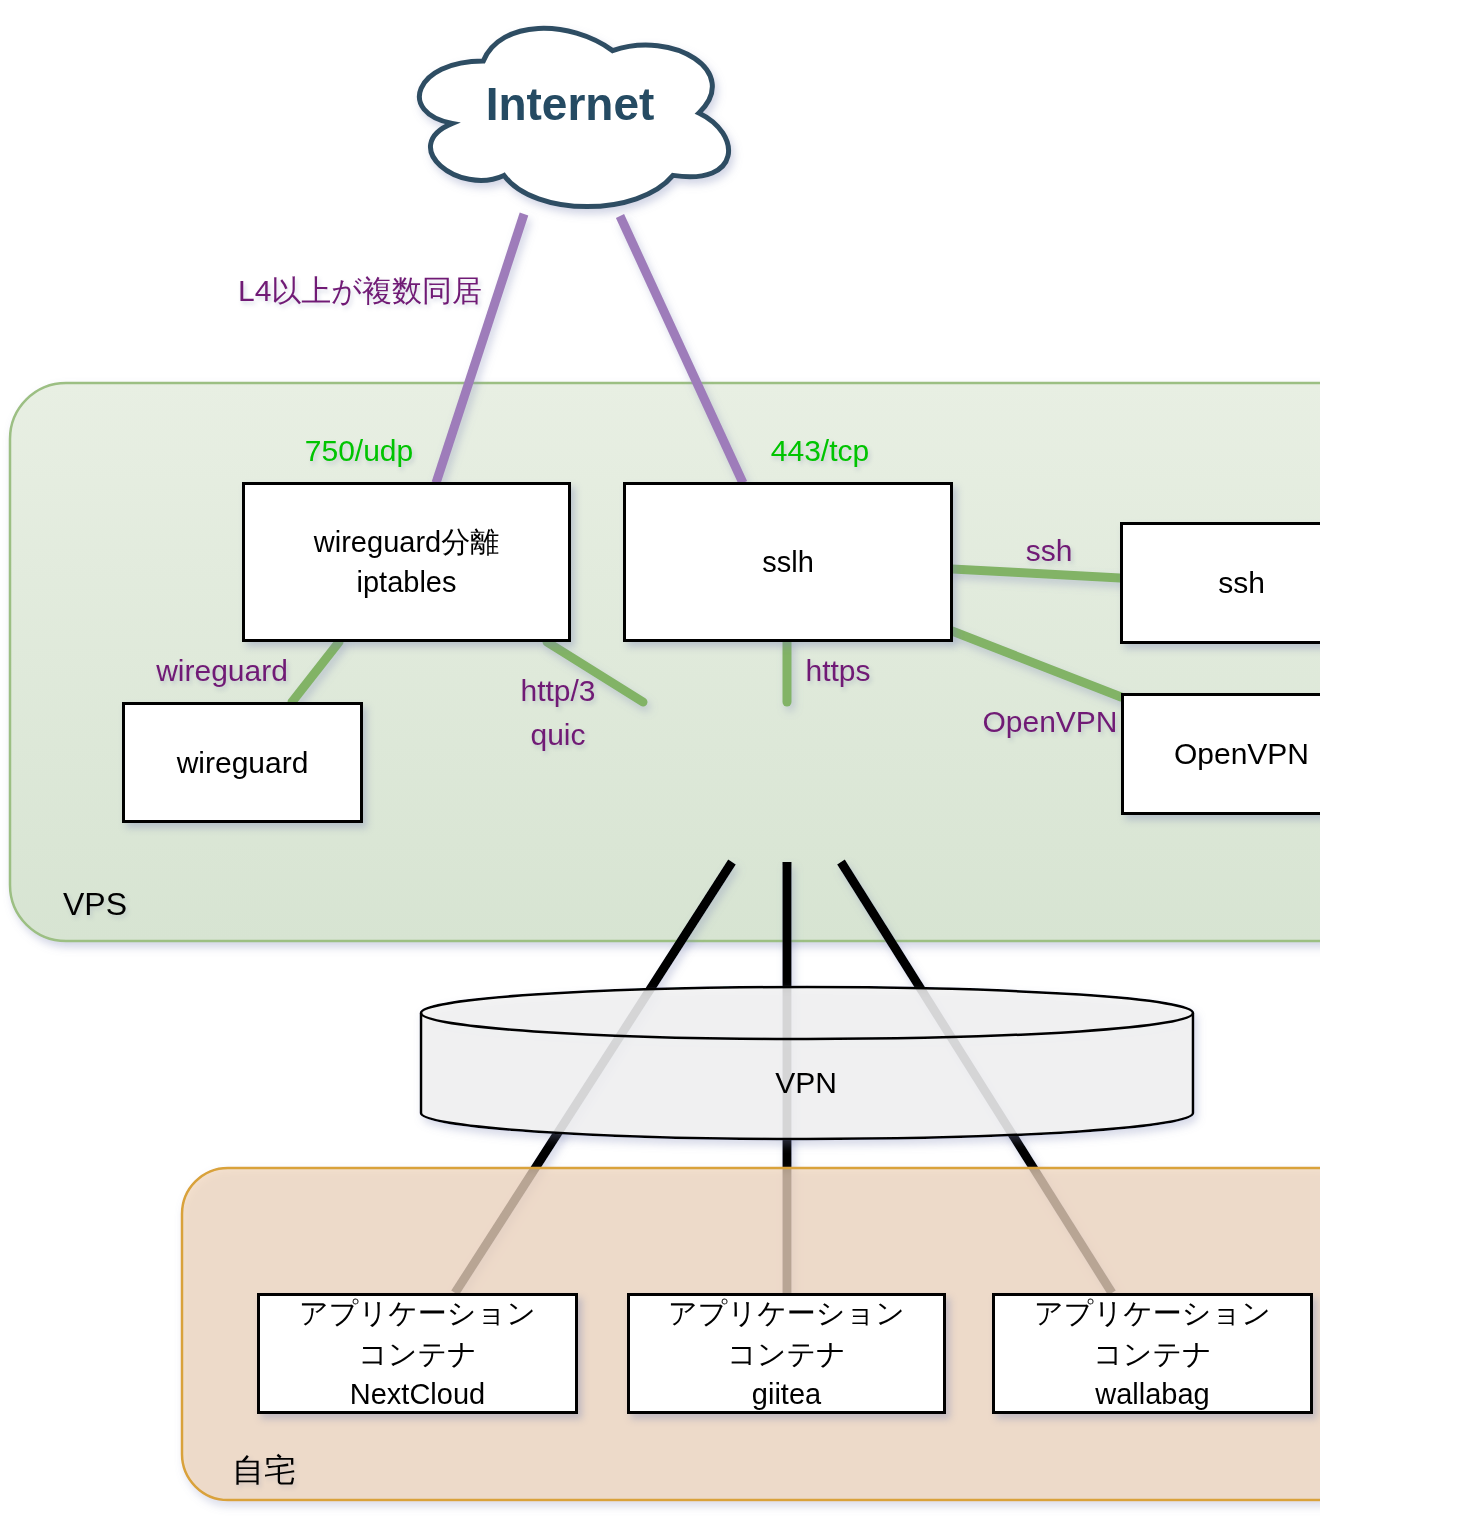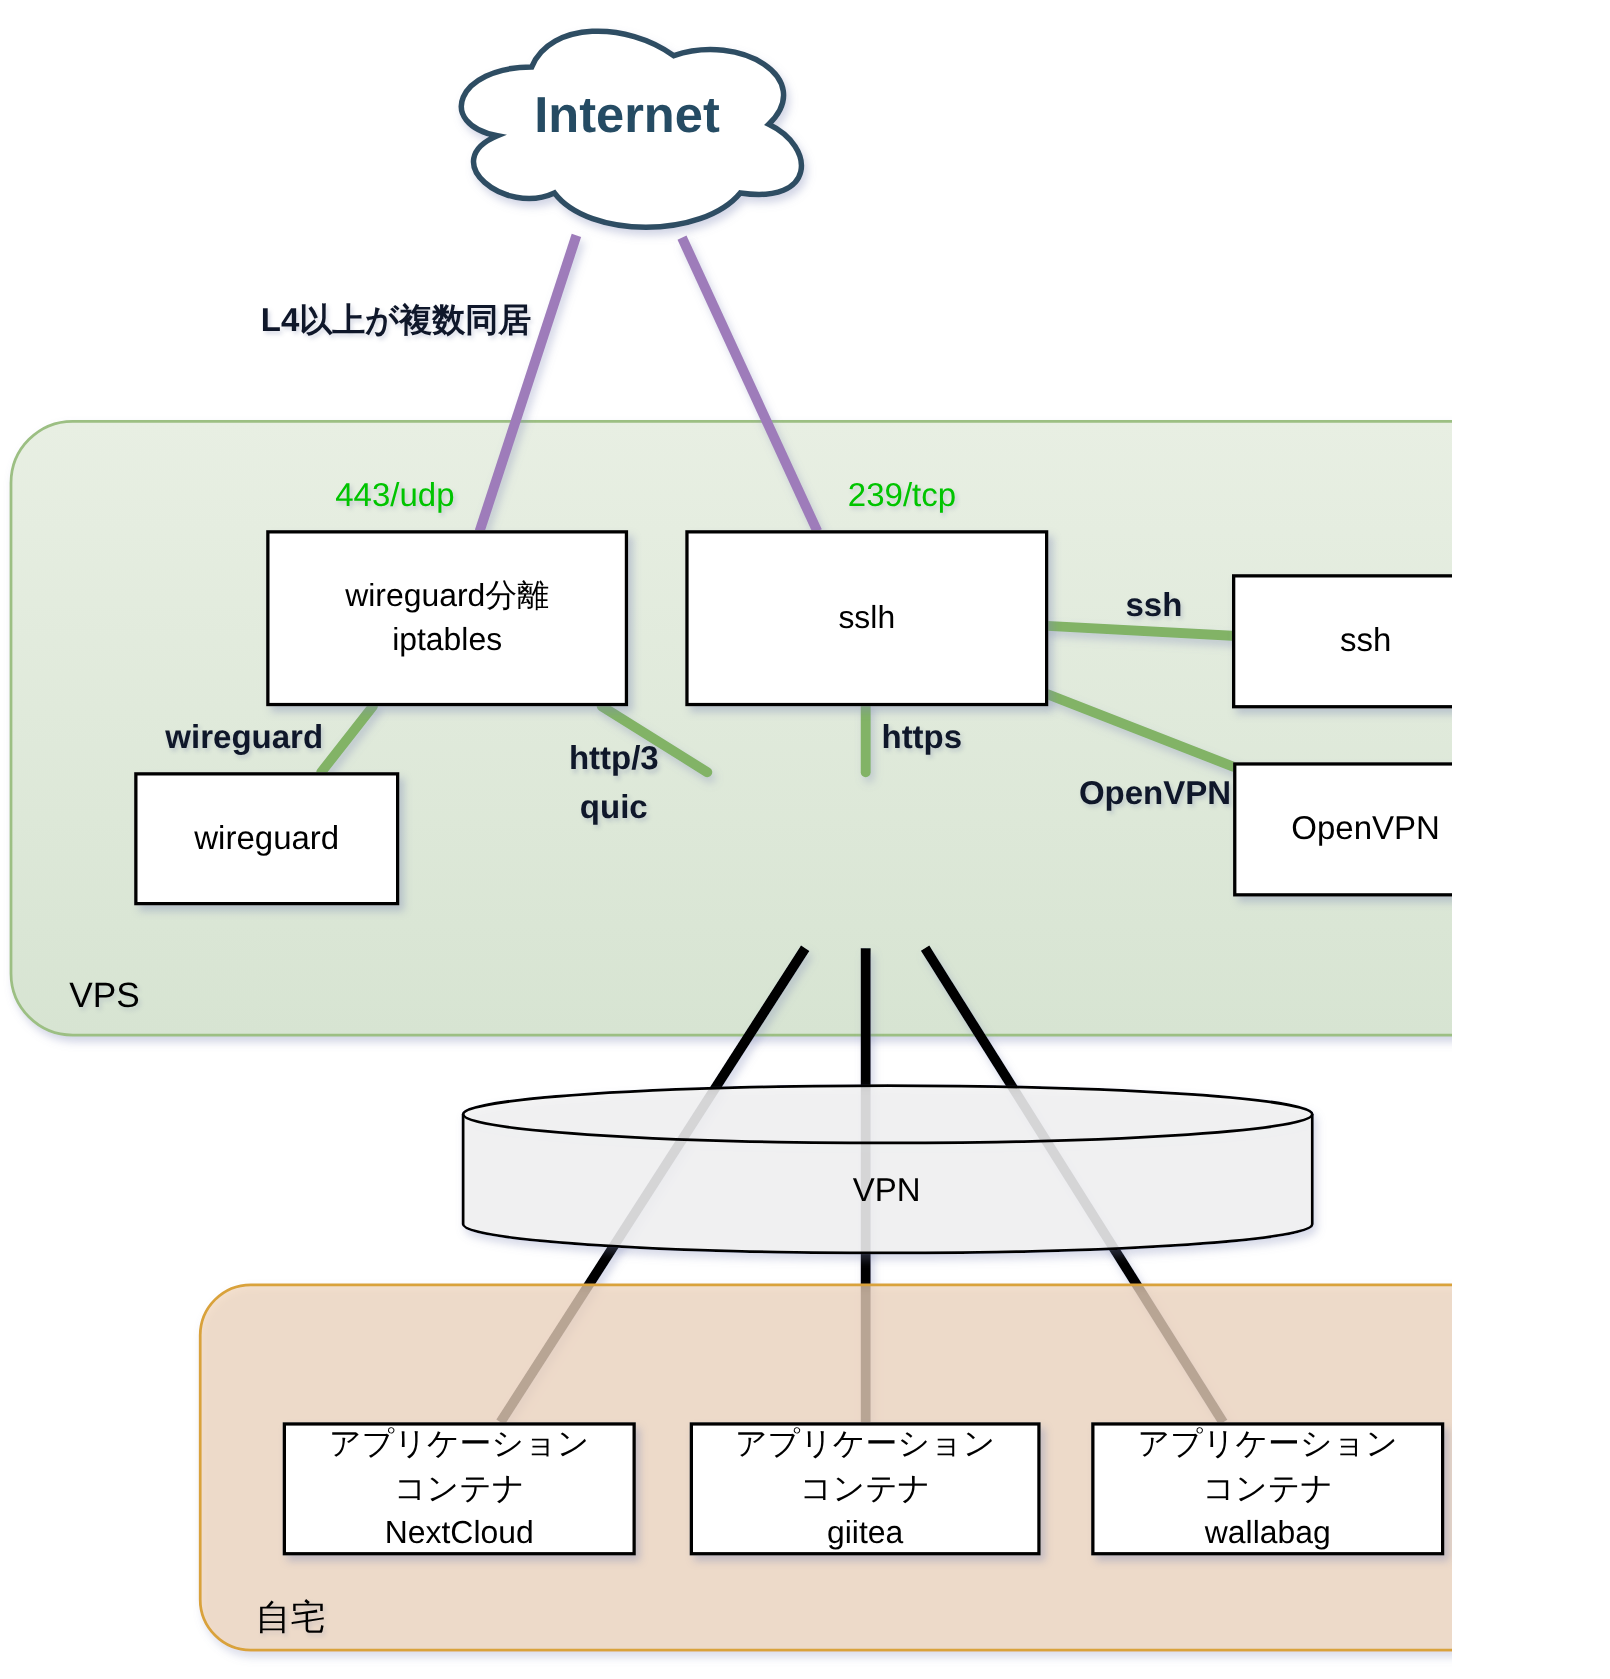--- a/index.html
+++ b/index.html
@@ -23,21 +23,21 @@
   #node-openvpn  {left:1121px;top:693px;width:241px;height:122px;font-size:30px;}
   #node-nextcloud{left:257px;top:1293px;width:321px;height:121px;}
   #node-giitea   {left:627px;top:1293px;width:319px;height:121px;}
   #node-wallabag {left:992px;top:1293px;width:321px;height:121px;}
   
   .lbl{
     position:absolute;white-space:nowrap;font-size:30px;
     transform:translate(-50%,-50%);text-align:center;
     text-shadow:2px 3px 4px rgba(120,130,170,0.30);
   }
-  .lbl.pink {color:#0f172a;font-weight:bold;}
+  .lbl.pink {color:#701a75;}
   .lbl.green{color:#00c400;}
   #lbl-l4      {left:360px;top:291px;}
   #lbl-udp     {left:359px;top:451px;}
   #lbl-tcp     {left:820px;top:451px;}
   #lbl-wg      {left:222px;top:671px;}
   #lbl-http3   {left:558px;top:712px;line-height:1.45;}
   #lbl-https   {left:838px;top:671px;}
   #lbl-ssh     {left:1049px;top:551px;}
   #lbl-openvpn {left:1050px;top:722px;}
   #lbl-vpn     {left:806px;top:1083px;color:#000;text-shadow:none;}
@@ -100,22 +100,22 @@
              C 397 146.3 459.1 196.2 504 175.4
              C 535 217 638.5 217 673 175.4
              C 742 185.8 742 133.8 698.9 113
              C 742 71.4 673 29.8 612.6 50.6
              C 569.5 19.4 500.5 19.4 483.3 61 Z"></path>
   </svg>
 
   <div class="lbl" id="lbl-internet">Internet</div>
 
   <div class="lbl pink" id="lbl-l4">L4以上が複数同居</div>
-  <div class="lbl green" id="lbl-udp">443/udp</div>
-  <div class="lbl green" id="lbl-tcp">239/tcp</div>
+  <div class="lbl green" id="lbl-udp">750/udp</div>
+  <div class="lbl green" id="lbl-tcp">443/tcp</div>
   <div class="lbl pink" id="lbl-wg">wireguard</div>
   <div class="lbl pink" id="lbl-http3">
     <span style="display:block">http/3</span>
     <span style="display:block">quic</span>
   </div>
   <div class="lbl pink" id="lbl-https">https</div>
   <div class="lbl pink" id="lbl-ssh">ssh</div>
   <div class="lbl pink" id="lbl-openvpn">OpenVPN</div>
 
   <div class="container-lbl" id="lbl-vps">VPS</div>

